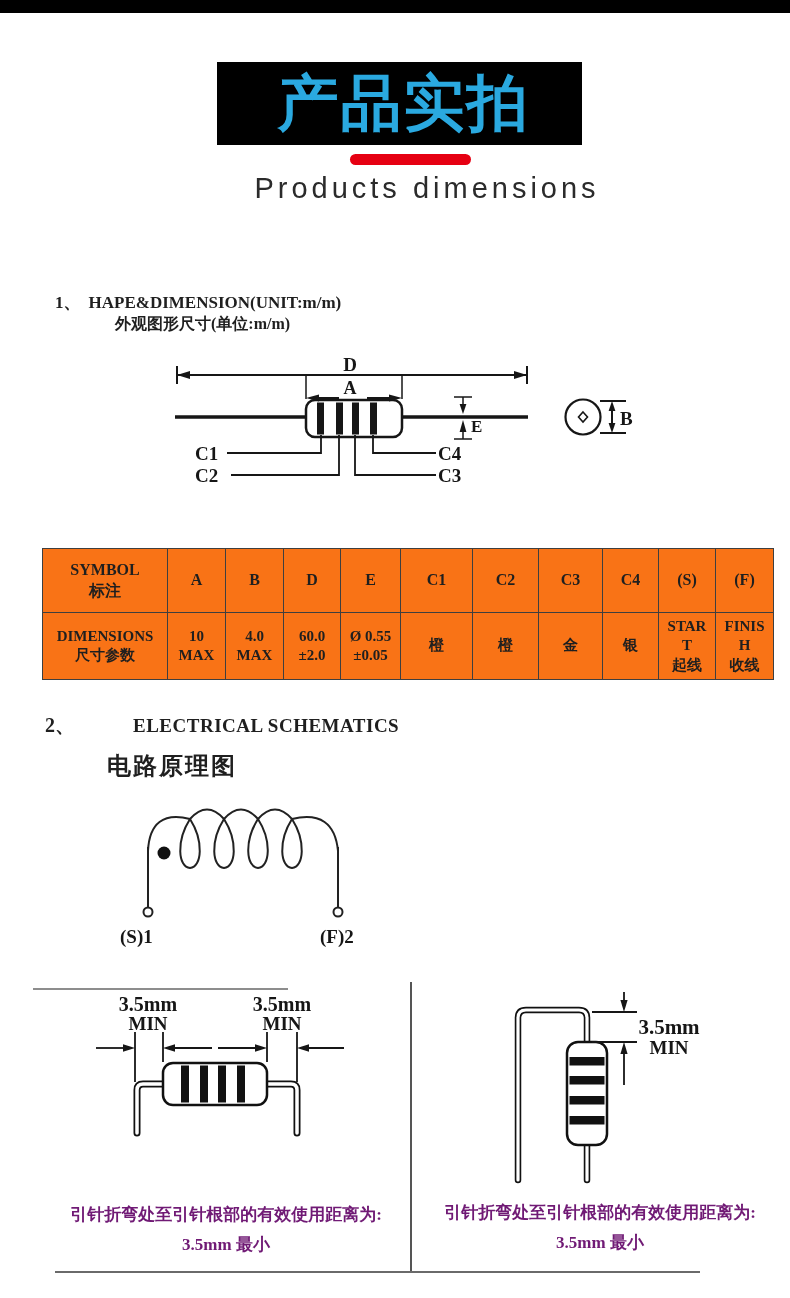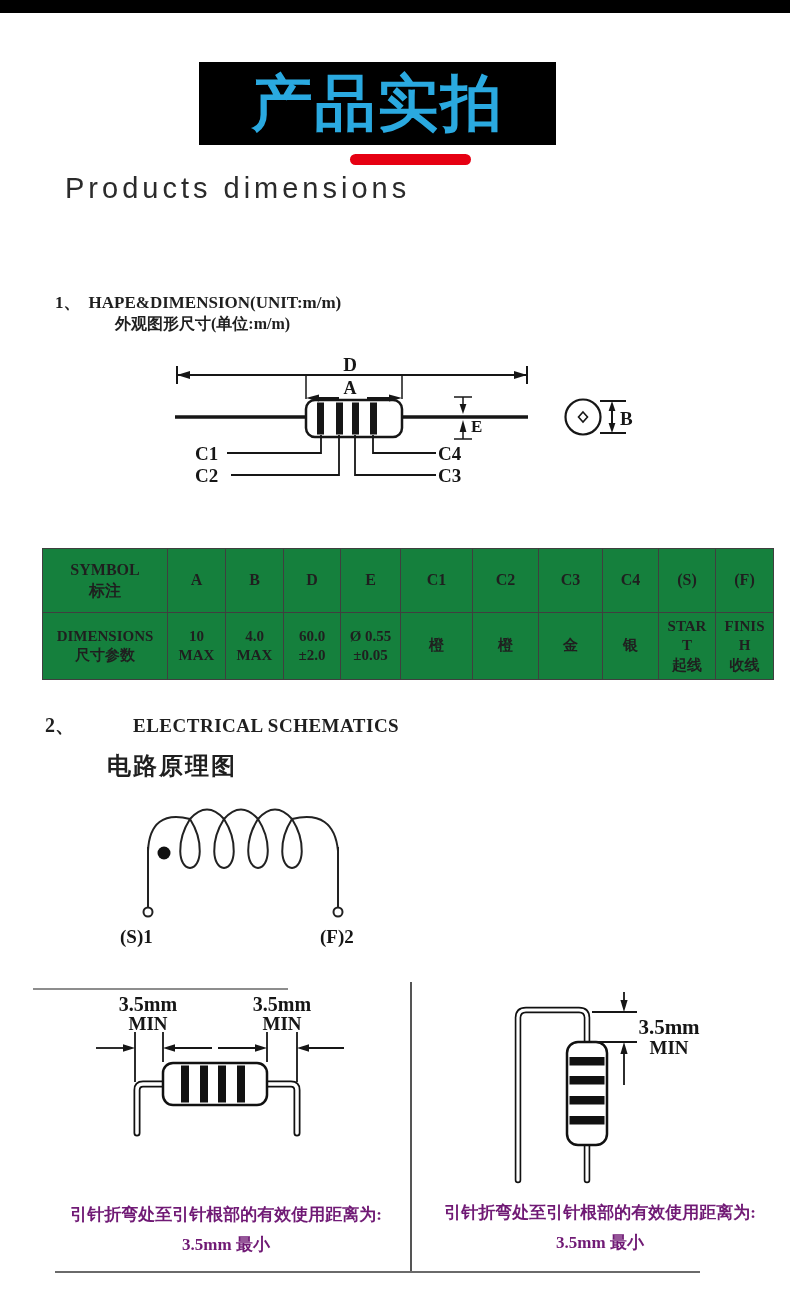--- a/index.html
+++ b/index.html
@@ -2,41 +2,41 @@
 <html><head>
 <meta charset="utf-8">
 <style>
   html,body{margin:0;padding:0;background:#fff;}
   #canvas{position:relative;width:790px;height:1298px;background:#ffffff;overflow:hidden;
           font-family:"Liberation Serif", serif;color:#1f1f1f;}
   .abs{position:absolute;}
 
   
   .topbar{left:0;top:0;width:790px;height:13px;background:#000;}
-  .title-box{left:199px;top:62px;width:357px;height:83px;background:#000;
-             display:flex;align-items:center;justify-content:center;}
+  .title-box{left:217px;top:62px;width:357px;height:83px;background:#000;
+             display:flex;align-items:center;justify-content:center;padding-left:8px;}
   .title-box span{font-family:"Liberation Sans", sans-serif;font-weight:700;
                   font-size:61px;letter-spacing:2px;color:#2aa9e0;line-height:1;}
   .red-bar{left:350px;top:154px;width:121px;height:11px;border-radius:5.5px;background:#e60012;}
-  .subtitle{left:65px;top:172px;width:724px;
+  .subtitle{left:65px;top:172px;width:724px;text-align:center;
             font-family:"Liberation Sans", sans-serif;font-weight:400;
             font-size:29px;letter-spacing:4px;color:#2b2b2b;}
 
   
   .h-line{font-weight:700;white-space:nowrap;}
   .sec1-l1{left:55px;top:291px;font-size:17px;}
   .sec1-l1 .num{margin-right:8px;}
   .sec1-l2{left:115px;top:314px;font-size:16px;}
   .sec2-l1{left:45px;top:712px;font-size:20px;}
   .sec2-l1 .en{margin-left:58px;font-size:19px;letter-spacing:0.5px;}
   .sec2-l2{left:107px;top:750px;font-size:24px;letter-spacing:2px;}
 
   
   .spec-wrap{left:42px;top:548px;}
-  table.spec{border-collapse:collapse;table-layout:fixed;width:731px;background:#15803d;}
+  table.spec{border-collapse:collapse;table-layout:fixed;width:731px;background:#f97316;}
   table.spec td{border:1.5px solid #3f3f3f;text-align:center;vertical-align:middle;
                 font-weight:700;white-space:pre-line;line-height:1.3;padding:2px 1px;}
   tr.r1 td{height:59px;font-size:16px;}
   tr.r2 td{height:62px;font-size:15px;}
   td.rowhead{font-size:15px;}
 
   
   svg text{font-family:"Liberation Serif", serif;font-weight:700;fill:#161616;}
   .fig-dim{left:100px;top:355px;}
   .fig-coil{left:100px;top:795px;}

